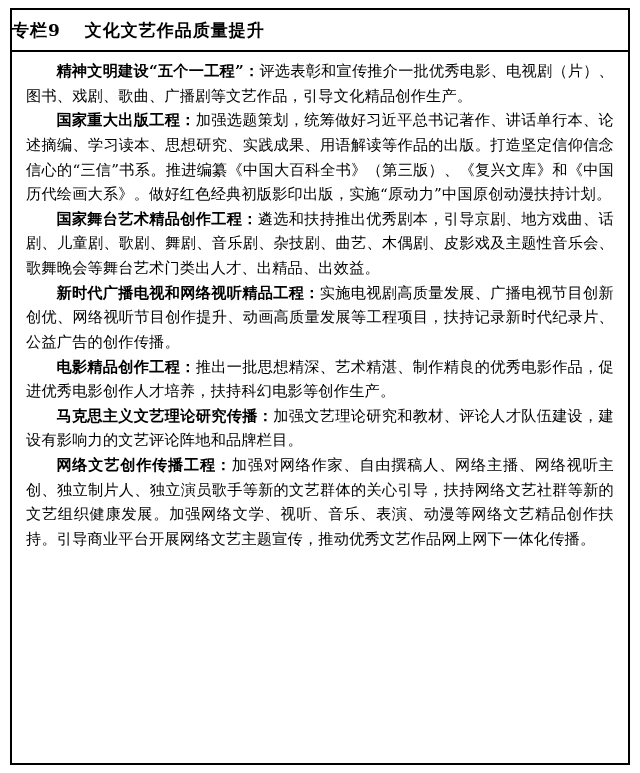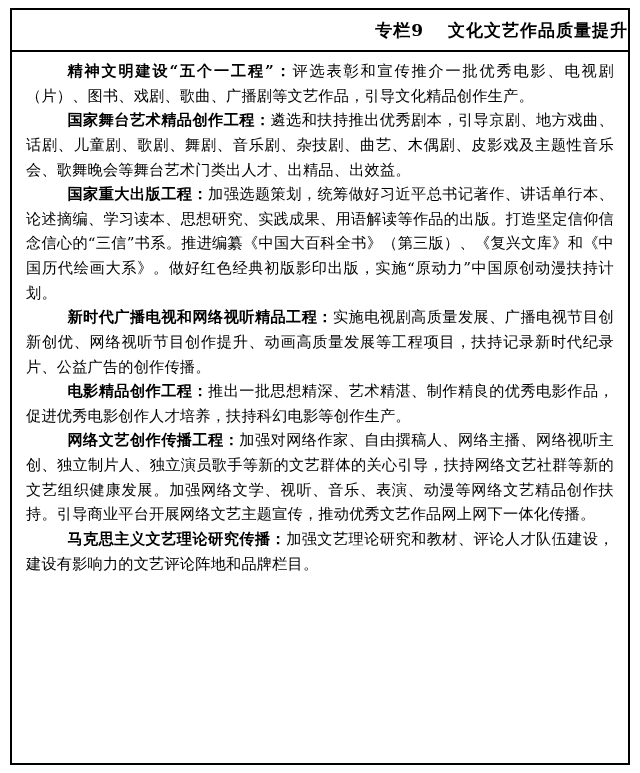--- a/index.html
+++ b/index.html
@@ -27,21 +27,21 @@
     border: 2px solid #000000;
     width: 620px;
     height: 757px;
     padding: 0;
     background: #fff;
   }
   .title-bar {
     box-sizing: border-box;
     width: 100%;
     border-bottom: 2px solid #000000;
-    text-align: right;
+    text-align: left;
     padding: 9px 0 8px 0;
     font-weight: bold;
     font-size: 17px;
     letter-spacing: 1px;
     font-family: "DejaVu Serif", "Liberation Serif", serif;
   }
   .title-bar .tnum {
     margin-right: 2px;
   }
   .title-gap {
@@ -57,21 +57,20 @@
     font-size: 15.2px;
     line-height: 1.62;
     text-align: justify;
     text-justify: inter-ideograph;
     text-indent: 2em;
     letter-spacing: 0.2px;
     font-family: "DejaVu Serif", "Liberation Serif", serif;
   }
   p.para b {
     font-weight: bold;
-    margin-left: 11px;
   }
   .lead {
     font-weight: bold;
   }
 </style>
 </head>
 <body>
 
 <div class="page">
   <div class="box">
@@ -80,39 +79,39 @@
       <span>专栏</span><span class="tnum">9</span><span class="title-gap"></span><span>文化文艺作品质量提升</span>
     </div>
 
     <div class="body-area">
 
       <p class="para">
         <b class="lead">精神文明建设“五个一工程”：</b><span>评选表彰和宣传推介一批优秀电影、电视剧（片）、图书、戏剧、歌曲、广播剧等文艺作品，引导文化精品创作生产。</span>
       </p>
 
       <p class="para">
-        <b class="lead">国家舞台艺术精品创作工程：</b><span>遴选和扶持推出优秀剧本，引导京剧、地方戏曲、话剧、儿童剧、歌剧、舞剧、音乐剧、杂技剧、曲艺、木偶剧、皮影戏及主题性音乐会、歌舞晚会等舞台艺术门类出人才、出精品、出效益。</span>
+        <b class="lead">国家重大出版工程：</b><span>加强选题策划，统筹做好习近平总书记著作、讲话单行本、论述摘编、学习读本、思想研究、实践成果、用语解读等作品的出版。打造坚定信仰信念信心的“三信”书系。推进编纂《中国大百科全书》（第三版）、《复兴文库》和《中国历代绘画大系》。做好红色经典初版影印出版，实施“原动力”中国原创动漫扶持计划。</span>
       </p>
 
       <p class="para">
-        <b class="lead">国家重大出版工程：</b><span>加强选题策划，统筹做好习近平总书记著作、讲话单行本、论述摘编、学习读本、思想研究、实践成果、用语解读等作品的出版。打造坚定信仰信念信心的“三信”书系。推进编纂《中国大百科全书》（第三版）、《复兴文库》和《中国历代绘画大系》。做好红色经典初版影印出版，实施“原动力”中国原创动漫扶持计划。</span>
+        <b class="lead">国家舞台艺术精品创作工程：</b><span>遴选和扶持推出优秀剧本，引导京剧、地方戏曲、话剧、儿童剧、歌剧、舞剧、音乐剧、杂技剧、曲艺、木偶剧、皮影戏及主题性音乐会、歌舞晚会等舞台艺术门类出人才、出精品、出效益。</span>
       </p>
 
 
       <p class="para">
         <b class="lead">新时代广播电视和网络视听精品工程：</b><span>实施电视剧高质量发展、广播电视节目创新创优、网络视听节目创作提升、动画高质量发展等工程项目，扶持记录新时代纪录片、公益广告的创作传播。</span>
       </p>
 
       <p class="para">
         <b class="lead">电影精品创作工程：</b><span>推出一批思想精深、艺术精湛、制作精良的优秀电影作品，促进优秀电影创作人才培养，扶持科幻电影等创作生产。</span>
       </p>
 
       <p class="para">
-        <b class="lead">网络文艺创作传播工程：</b><span>加强对网络作家、自由撰稿人、网络主播、网络视听主创、独立制片人、独立演员歌手等新的文艺群体的关心引导，扶持网络文艺社群等新的文艺组织健康发展。加强网络文学、视听、音乐、表演、动漫等网络文艺精品创作扶持。引导商业平台开展网络文艺主题宣传，推动优秀文艺作品网上网下一体化传播。</span>
+        <b class="lead">马克思主义文艺理论研究传播：</b><span>加强文艺理论研究和教材、评论人才队伍建设，建设有影响力的文艺评论阵地和品牌栏目。</span>
       </p>
 
       <p class="para">
-        <b class="lead">马克思主义文艺理论研究传播：</b><span>加强文艺理论研究和教材、评论人才队伍建设，建设有影响力的文艺评论阵地和品牌栏目。</span>
+        <b class="lead">网络文艺创作传播工程：</b><span>加强对网络作家、自由撰稿人、网络主播、网络视听主创、独立制片人、独立演员歌手等新的文艺群体的关心引导，扶持网络文艺社群等新的文艺组织健康发展。加强网络文学、视听、音乐、表演、动漫等网络文艺精品创作扶持。引导商业平台开展网络文艺主题宣传，推动优秀文艺作品网上网下一体化传播。</span>
       </p>
 
     </div>
   </div>
 </div>
 
 </body></html>

